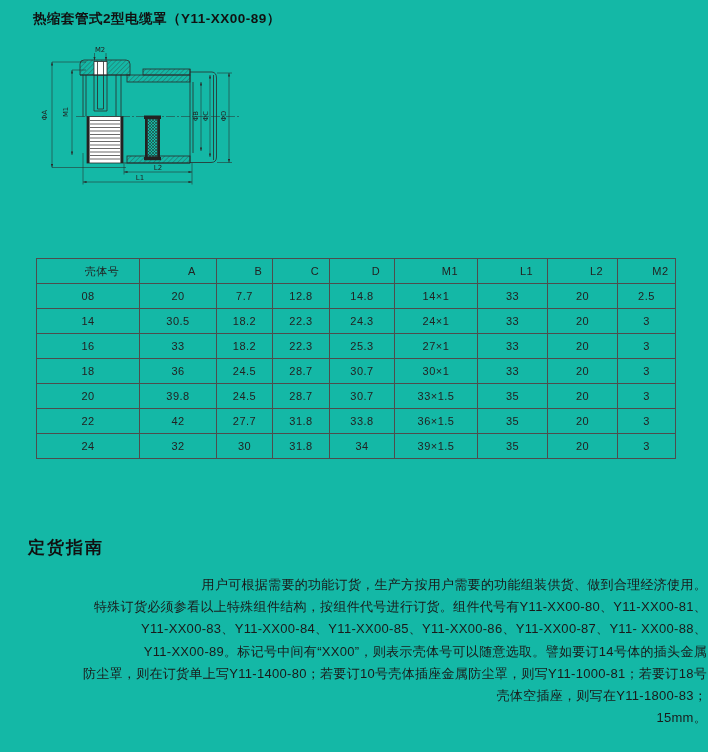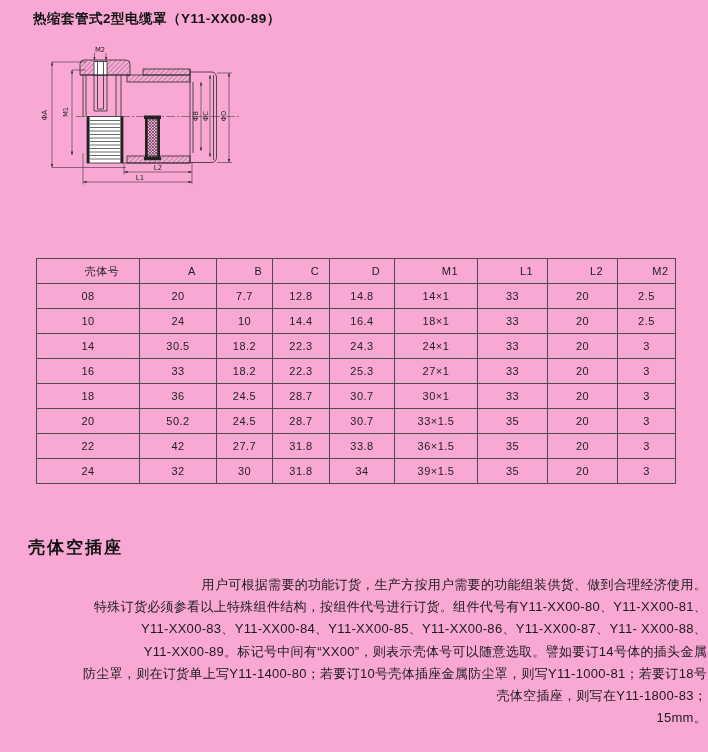--- a/index.html
+++ b/index.html
@@ -1,19 +1,19 @@
 <!DOCTYPE html>
 <html><head>
 <meta charset="utf-8">
 <style>
   html,body{margin:0;padding:0;background:#e8e8e8;}
   .page{
     position:relative;
     width:708px;height:752px;
-    background:#f9a8d4;
+    background:#14b8a6;
     font-family:"Liberation Sans","DejaVu Sans",sans-serif;
     color:#1c1c1c;
     overflow:hidden;
   }
   .doc-title{
     position:absolute;left:33px;top:10px;
     font-size:13.5px;font-weight:bold;letter-spacing:0.5px;
     color:#111;
   }
   .drawing{
@@ -198,31 +198,20 @@
           <td>20</td>
           <td>7.7</td>
           <td>12.8</td>
           <td>14.8</td>
           <td>14×1</td>
           <td>33</td>
           <td>20</td>
           <td>2.5</td>
         </tr>
         <tr>
-          <td>10</td>
-          <td>24</td>
-          <td>10</td>
-          <td>14.4</td>
-          <td>16.4</td>
-          <td>18×1</td>
-          <td>33</td>
-          <td>20</td>
-          <td>2.5</td>
-        </tr>
-        <tr>
           <td>14</td>
           <td>30.5</td>
           <td>18.2</td>
           <td>22.3</td>
           <td>24.3</td>
           <td>24×1</td>
           <td>33</td>
           <td>20</td>
           <td>3</td>
         </tr>
@@ -243,21 +232,21 @@
           <td>24.5</td>
           <td>28.7</td>
           <td>30.7</td>
           <td>30×1</td>
           <td>33</td>
           <td>20</td>
           <td>3</td>
         </tr>
         <tr>
           <td>20</td>
-          <td>50.2</td>
+          <td>39.8</td>
           <td>24.5</td>
           <td>28.7</td>
           <td>30.7</td>
           <td>33×1.5</td>
           <td>35</td>
           <td>20</td>
           <td>3</td>
         </tr>
         <tr>
           <td>22</td>
@@ -277,21 +266,21 @@
           <td>31.8</td>
           <td>34</td>
           <td>39×1.5</td>
           <td>35</td>
           <td>20</td>
           <td>3</td>
         </tr>
       </tbody>
   </table>
 
-  <div class="guide-heading">壳体空插座</div>
+  <div class="guide-heading">定货指南</div>
   <div class="guide-body">
       <p>用户可根据需要的功能订货，生产方按用户需要的功能组装供货、做到合理经济使用。</p>
       <p>特殊订货必须参看以上特殊组件结构，按组件代号进行订货。组件代号有Y11-XX00-80、Y11-XX00-81、</p>
       <p> Y11-XX00-83、Y11-XX00-84、Y11-XX00-85、Y11-XX00-86、Y11-XX00-87、Y11- XX00-88、</p>
       <p> Y11-XX00-89。标记号中间有“XX00”，则表示壳体号可以随意选取。譬如要订14号体的插头金属</p>
       <p>防尘罩，则在订货单上写Y11-1400-80；若要订10号壳体插座金属防尘罩，则写Y11-1000-81；若要订18号</p>
       <p>壳体空插座，则写在Y11-1800-83；</p>
       <p>15mm。</p>
     </div>
 

